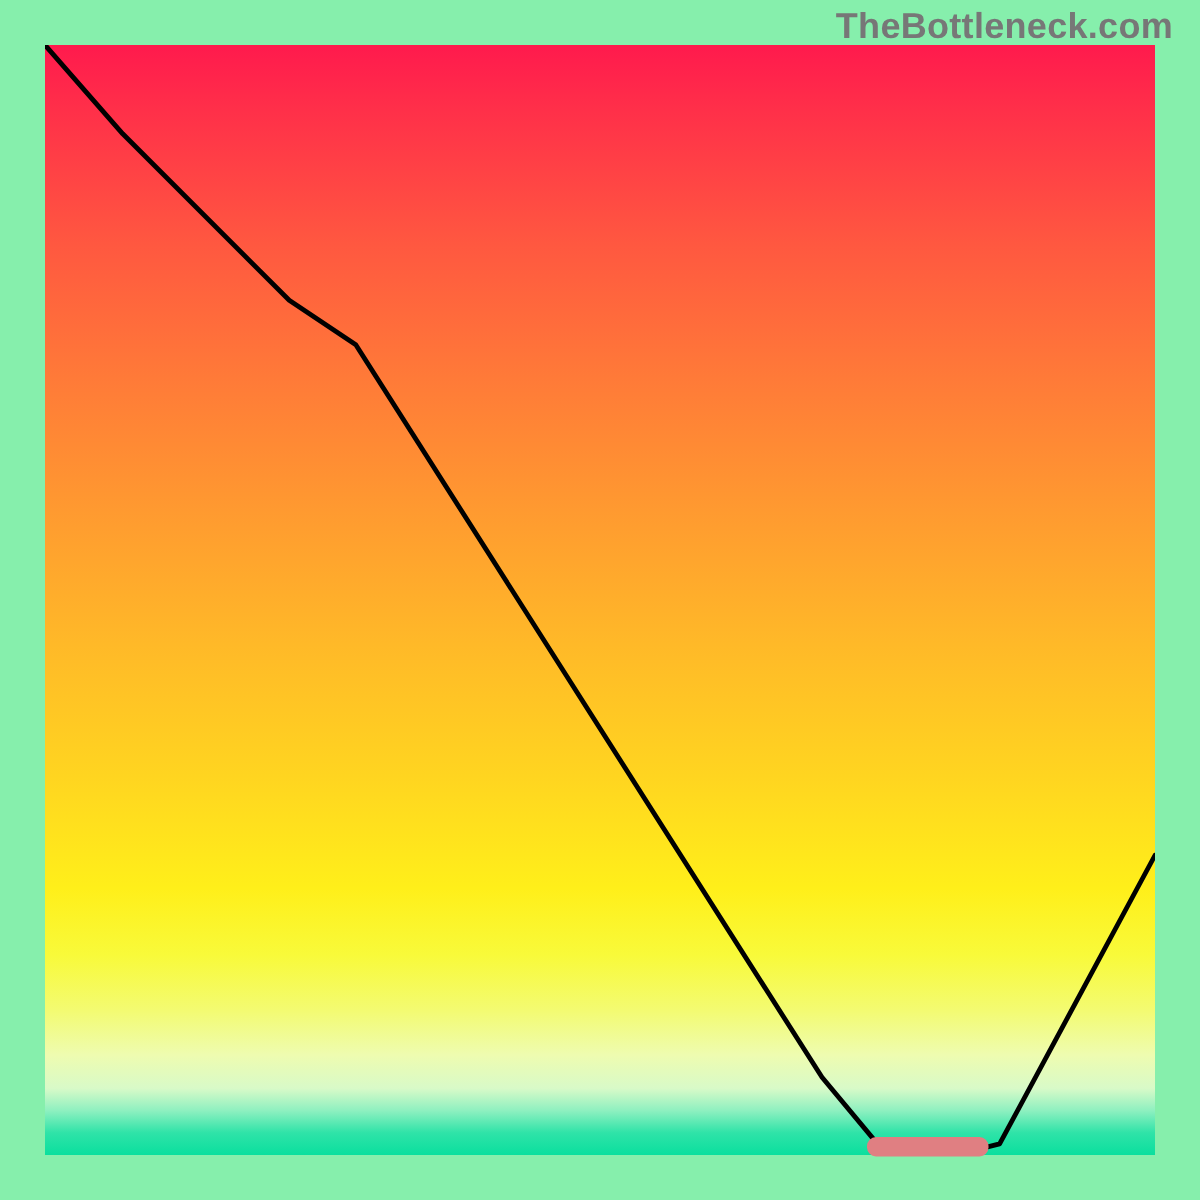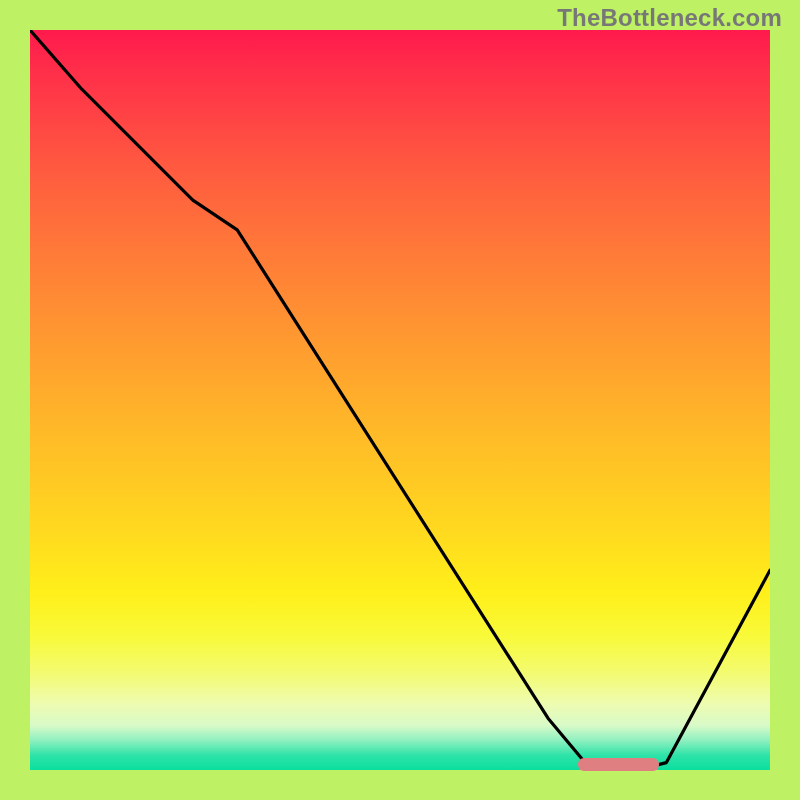--- a/index.html
+++ b/index.html
@@ -1,21 +1,21 @@
 <!DOCTYPE html>
 <html><head>
 <meta charset="utf-8">
 <style>
   * { margin: 0; padding: 0; box-sizing: border-box; }
   html, body { width: 800px; height: 800px; background: #000; overflow: hidden; }
   .frame {
     position: absolute;
     left: 0; top: 0;
     width: 800px; height: 800px;
-    background: #bef264;
+    background: #86efac;
   }
   .watermark {
     position: absolute;
     top: 4px;
     right: 18px;
     font-family: Arial, Helvetica, sans-serif;
     font-size: 24px;
     font-weight: bold;
     color: #777;
     letter-spacing: 0.2px;

